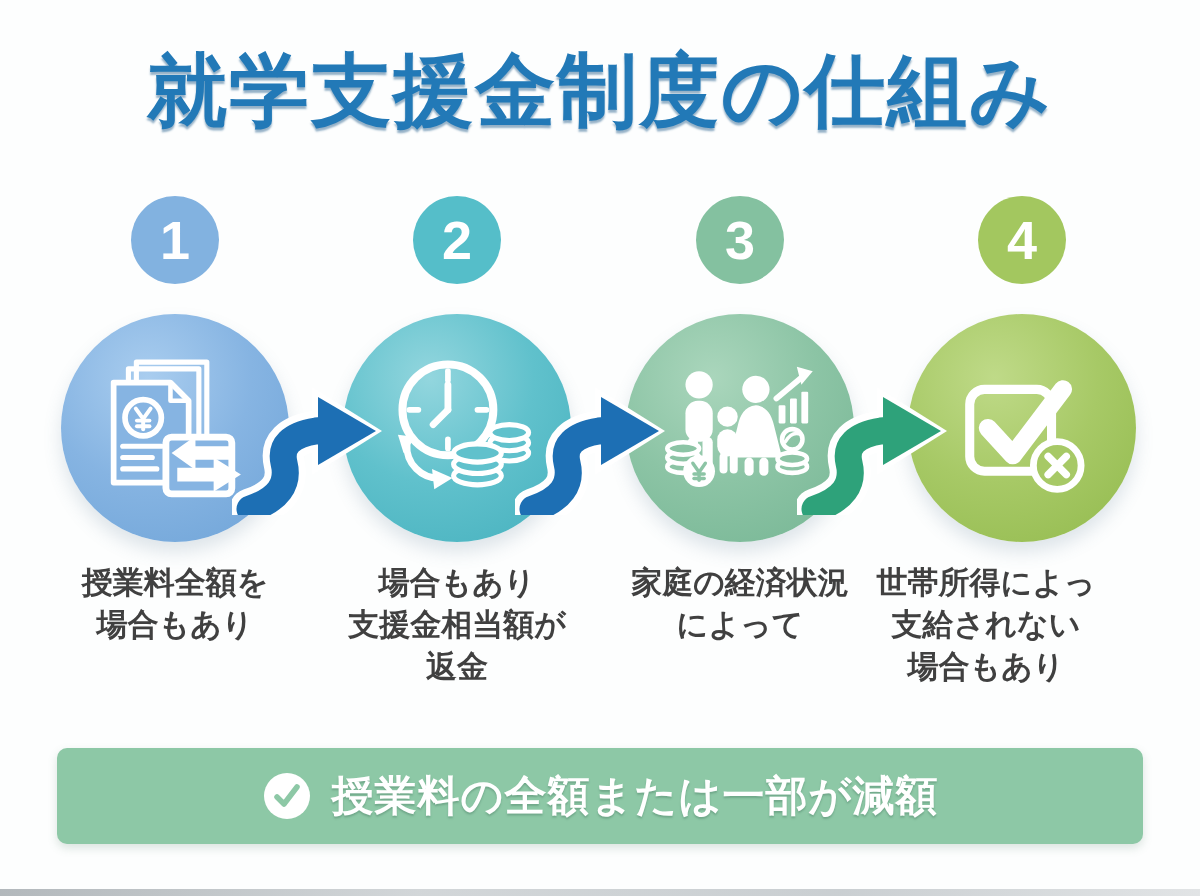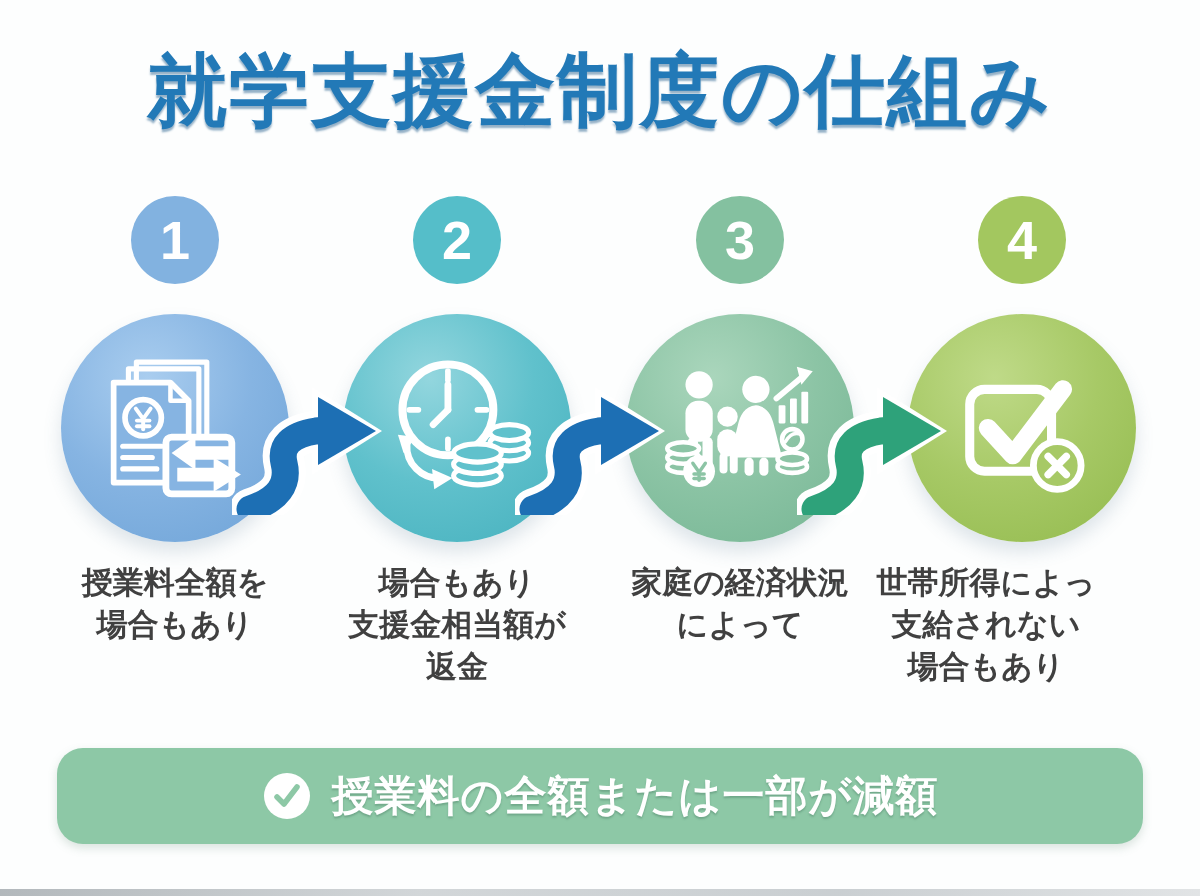--- a/index.html
+++ b/index.html
@@ -82,21 +82,21 @@
   }
   .caption.p1 { left: 25px; }
   .caption.p2 { left: 307px; }
   .caption.p3 { left: 590px; }
   .caption.p4 { left: 836px; }
 
   .banner {
     position: absolute;
     left: 57px; top: 748px;
     width: 1086px; height: 96px;
-    border-radius: 26px;
+    border-radius: 10px;
     background: #8dc8a6;
     display: flex;
     align-items: center;
     justify-content: center;
     gap: 20px;
     box-shadow: 0 4px 10px rgba(90, 130, 110, 0.22);
   }
   .banner-text {
     color: #ffffff;
     font-size: 42px;

